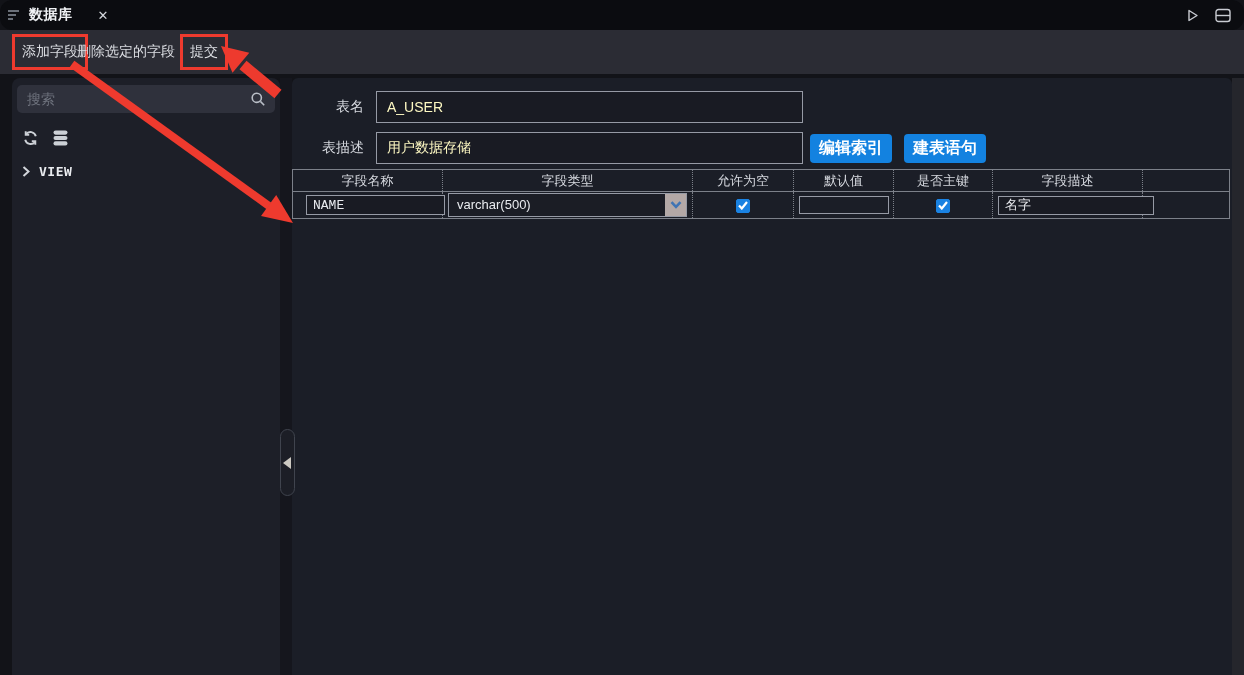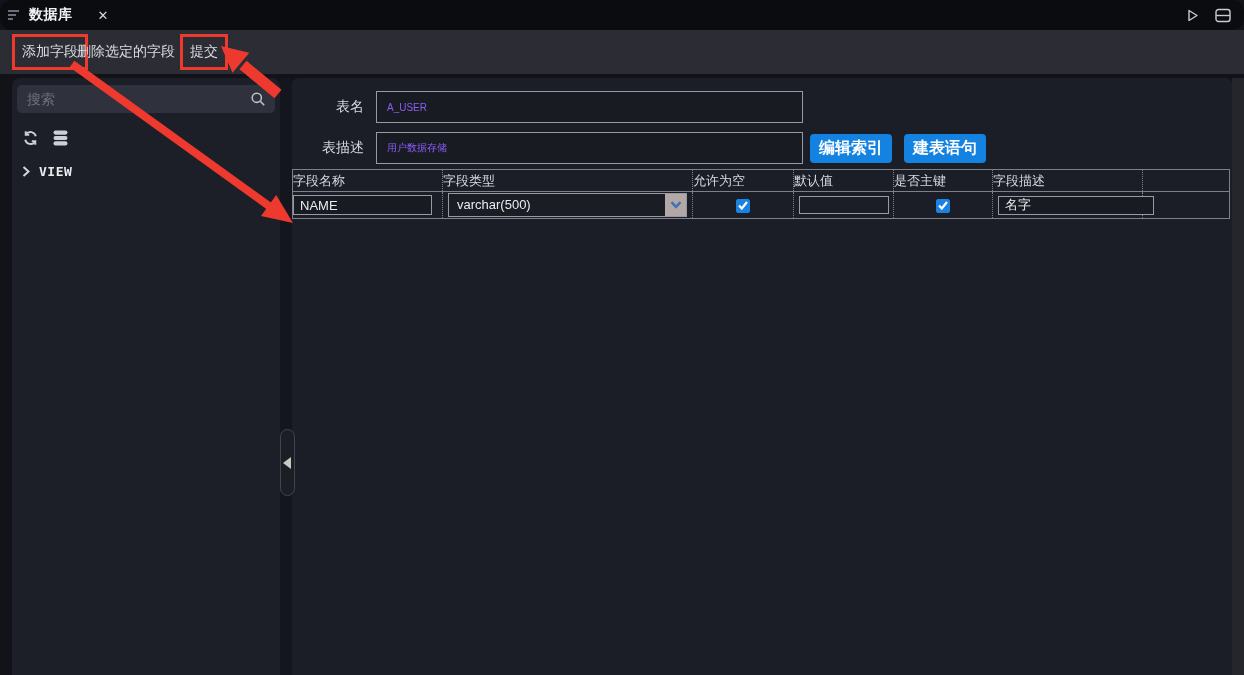--- a/index.html
+++ b/index.html
@@ -51,31 +51,31 @@
 
   .main-header{display:flex;align-items:center;padding:7px 9px 0 5px;height:35px;}
   .badge{display:flex;align-items:center;gap:9px;background:#3a3f4b;border-radius:4px;padding:0 14px;height:28px;cursor:pointer;}
   .badge-label{color:#eef0f4;font-family:"DejaVu Sans Mono",monospace;font-size:13px;font-weight:bold;letter-spacing:.5px;}
   .dropdown-btn{margin-left:auto;width:26px;height:22px;background:#2c2f3a;border-radius:4px;display:grid;place-items:center;cursor:pointer;}
   .caret-down{width:0;height:0;border-left:5px solid transparent;border-right:5px solid transparent;border-top:7px solid #ccd1d9;}
 
   .form-row{display:flex;align-items:center;margin-top:15px;height:28px;}
   .form-row + .form-row{margin-top:13px;}
   .form-label{width:84px;text-align:right;padding-right:12px;color:#d6d9df;font-size:14px;flex:none;}
-  .form-input{width:427px;height:32px;background:#191b23;border:1px solid #969aa5;color:#8b5cf6;font-size:10px;padding:0 10px;outline:none;}
+  .form-input{width:427px;height:32px;background:#191b23;border:1px solid #969aa5;color:#fef9c3;font-size:14px;padding:0 10px;outline:none;}
   .btn-blue{height:29px;border:none;border-radius:4px;background:var(--accent);color:#fff;font-size:16px;font-weight:bold;padding:0 9px;cursor:pointer;}
   .btn-blue.first{margin-left:7px;}
   .btn-blue + .btn-blue{margin-left:12px;}
 
   
   table.fields{border-collapse:collapse;table-layout:fixed;width:938px;margin-top:7px;border:1px solid #7c8089;}
-  table.fields th{height:22px;font-size:13px;font-weight:normal;color:#d6d9df;border:1px dotted #7c8089;border-bottom:1px solid #7c8089;text-align:left;}
+  table.fields th{height:22px;font-size:13px;font-weight:normal;color:#d6d9df;border:1px dotted #7c8089;border-bottom:1px solid #7c8089;text-align:center;}
   table.fields td{height:27px;border:1px dotted #7c8089;vertical-align:middle;}
   .cell-input{height:20px;background:#191b23;border:1px solid #969aa5;color:#e9ebef;font-size:13px;padding:0 6px;outline:none;}
-  .name-input{width:calc(100% - 10px);margin-left:0;}
+  .name-input{width:calc(100% - 10px);margin-left:13px;font-family:Liberation Mono, monospace;}
   .default-input{width:90px;height:18px;background:transparent;display:block;margin:0 auto;}
   .desc-input{width:156px;margin-left:5px;height:19px;}
   .select{display:flex;align-items:stretch;height:24px;margin:0 5px;border:1px solid #969aa5;background:#1b1d25;cursor:pointer;}
   .select-text{flex:1;color:#e9ebef;font-size:13px;line-height:21px;padding:0 8px;overflow:hidden;}
   .select-arrow{width:21px;background:#b3a8a6;display:grid;place-items:center;flex:none;}
   td.center{text-align:center;}
   .checkbox{display:inline-grid;place-items:center;width:14px;height:14px;border:1px solid #6f7786;border-radius:2px;background:transparent;vertical-align:middle;cursor:pointer;}
   .checkbox svg{visibility:hidden;}
   .checkbox.checked{background:var(--check);border-color:var(--check);}
   .checkbox.checked svg{visibility:visible;}

